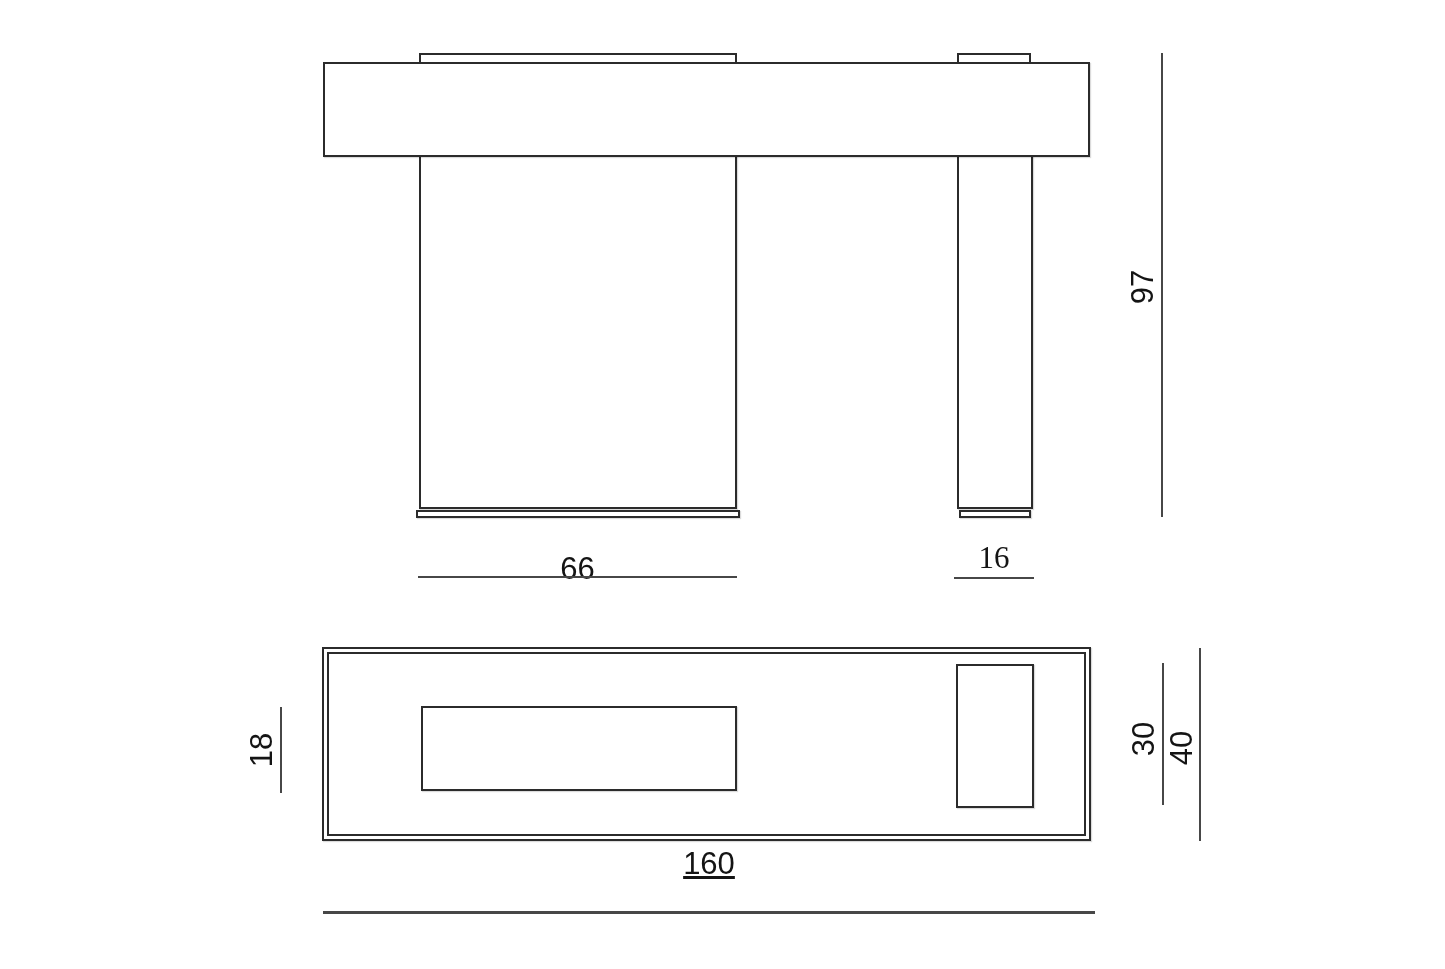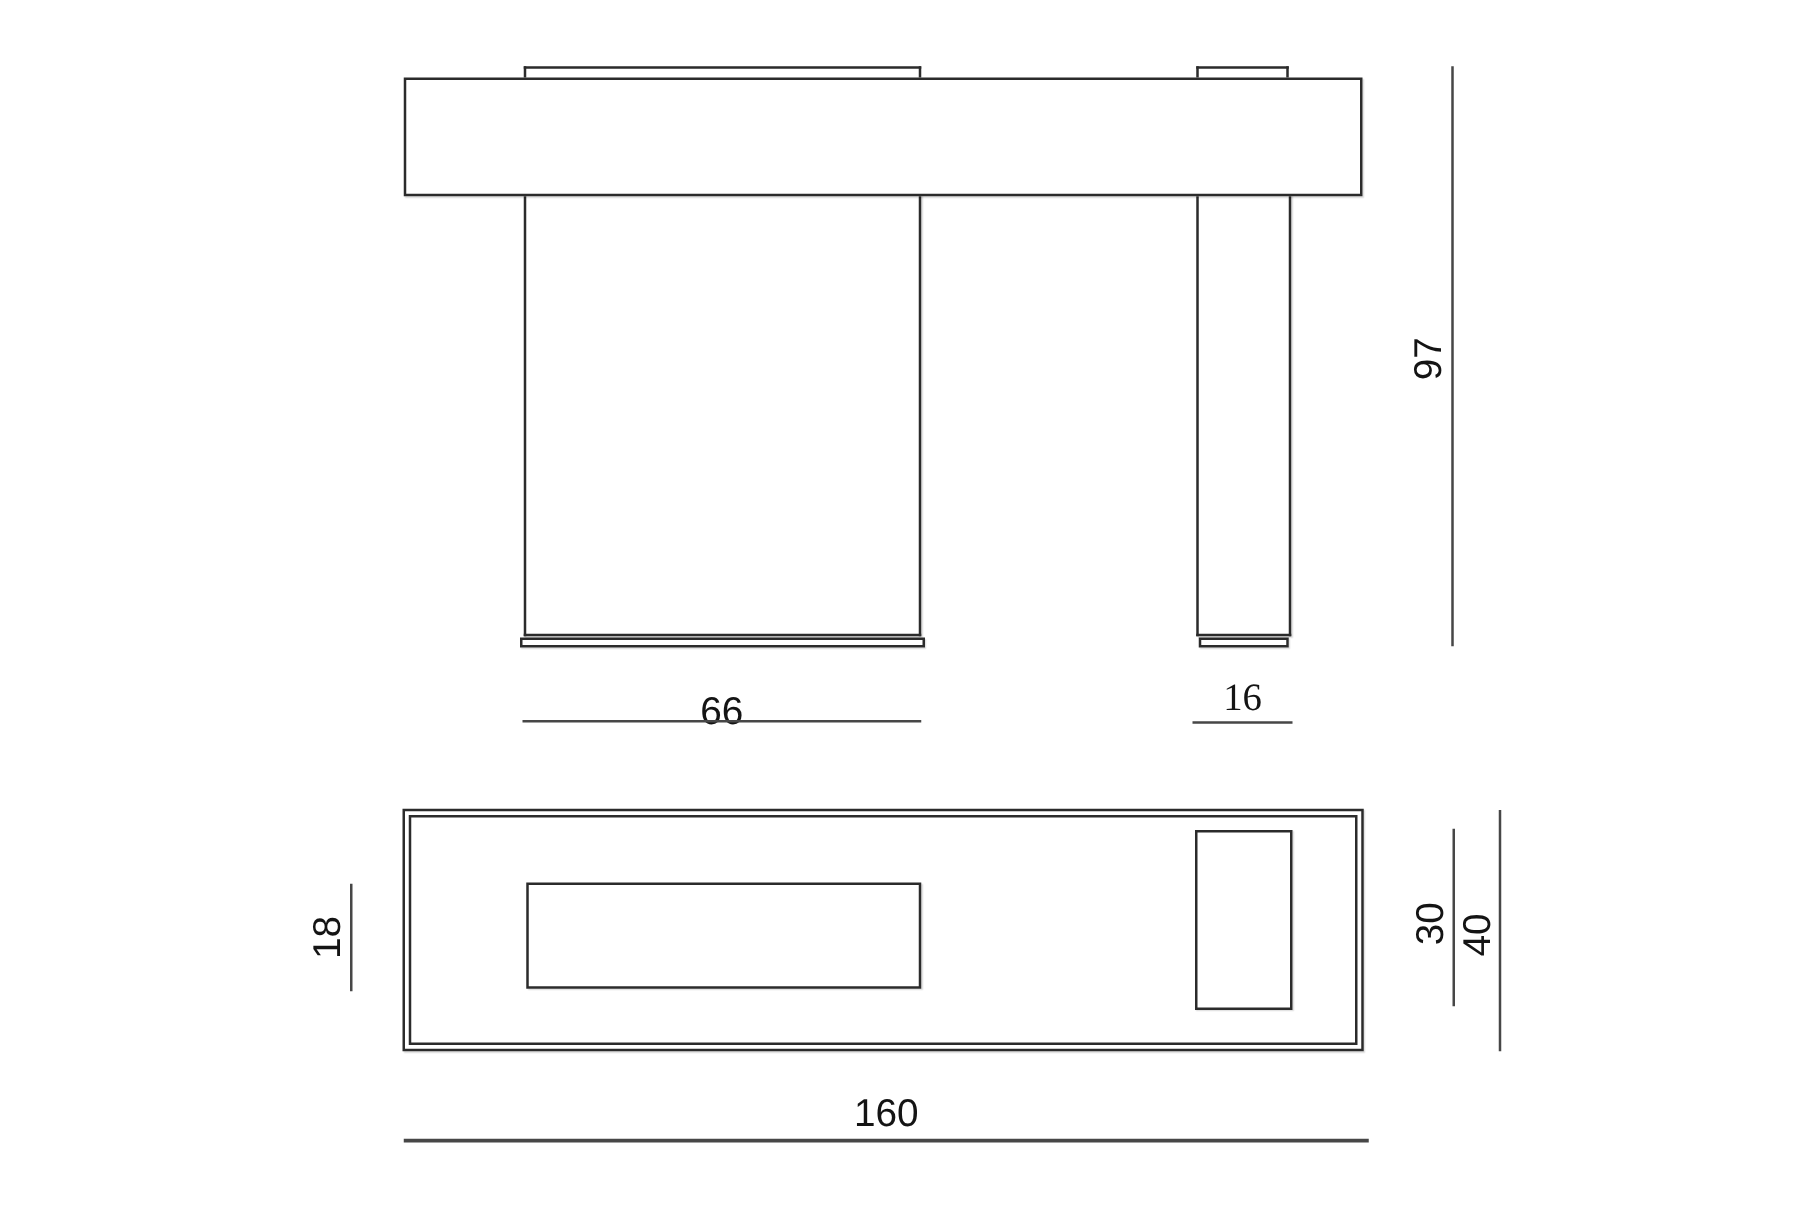--- a/index.html
+++ b/index.html
@@ -92,17 +92,17 @@
 
     <div class="dim-line" style="left:280px; top:707px; width:2px; height:86px;"></div>
     <div class="dim-label dim-label-v" style="left:232px; top:730px;">18</div>
 
     <div class="dim-line" style="left:1162px; top:663px; width:2px; height:142px;"></div>
     <div class="dim-label dim-label-v" style="left:1114px; top:719px;">30</div>
 
     <div class="dim-line" style="left:1199px; top:648px; width:2px; height:193px;"></div>
     <div class="dim-label dim-label-v" style="left:1152px; top:728px;">40</div>
 
-    <div class="dim-label dim-label-h" style="left:323px; top:874px; width:772px;">160</div>
+    <div class="dim-label dim-label-h" style="left:323px; top:847px; width:772px;text-decoration:underline;">160</div>
     <div class="dim-line" style="left:323px; top:911px; width:772px; height:3px;"></div>
   </div>
 
 </div>
 
 </body></html>

